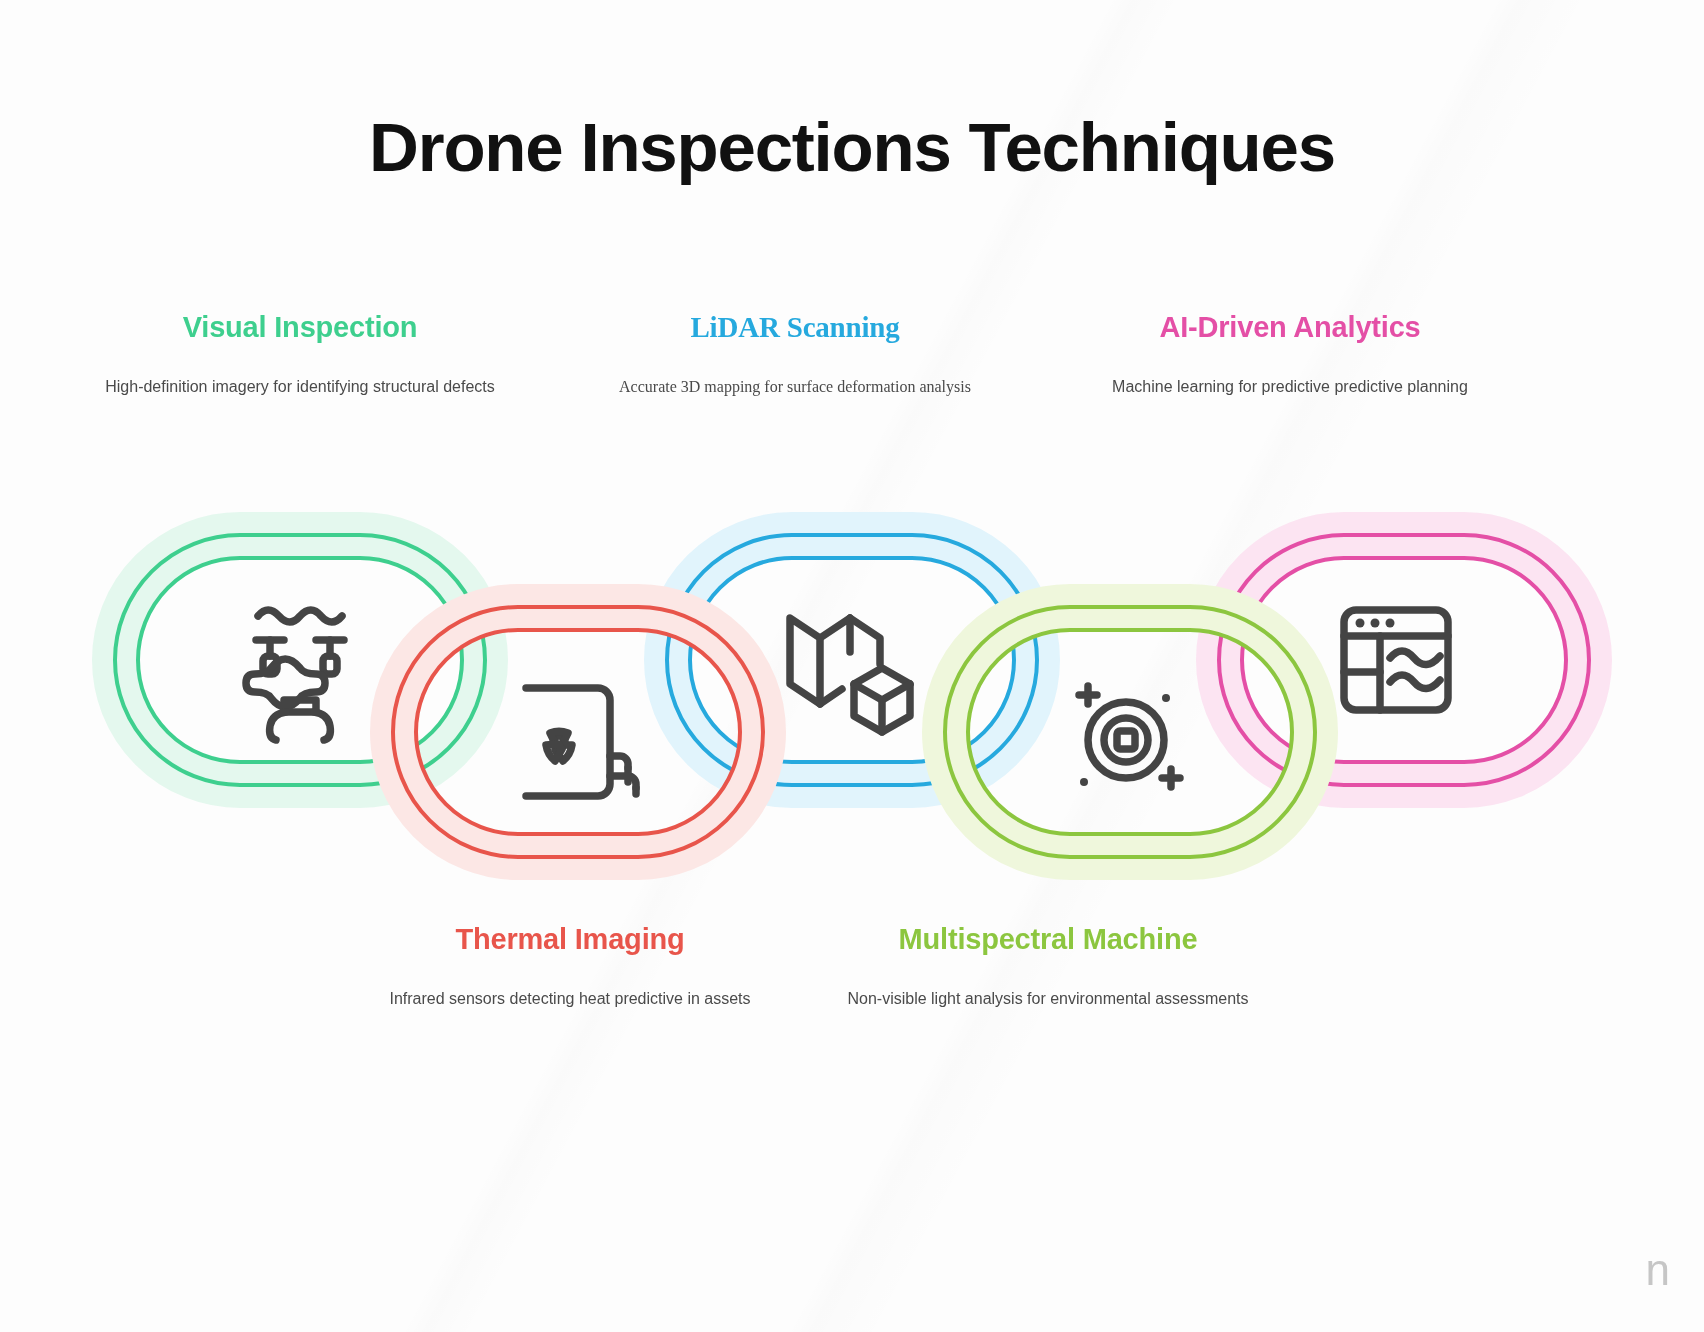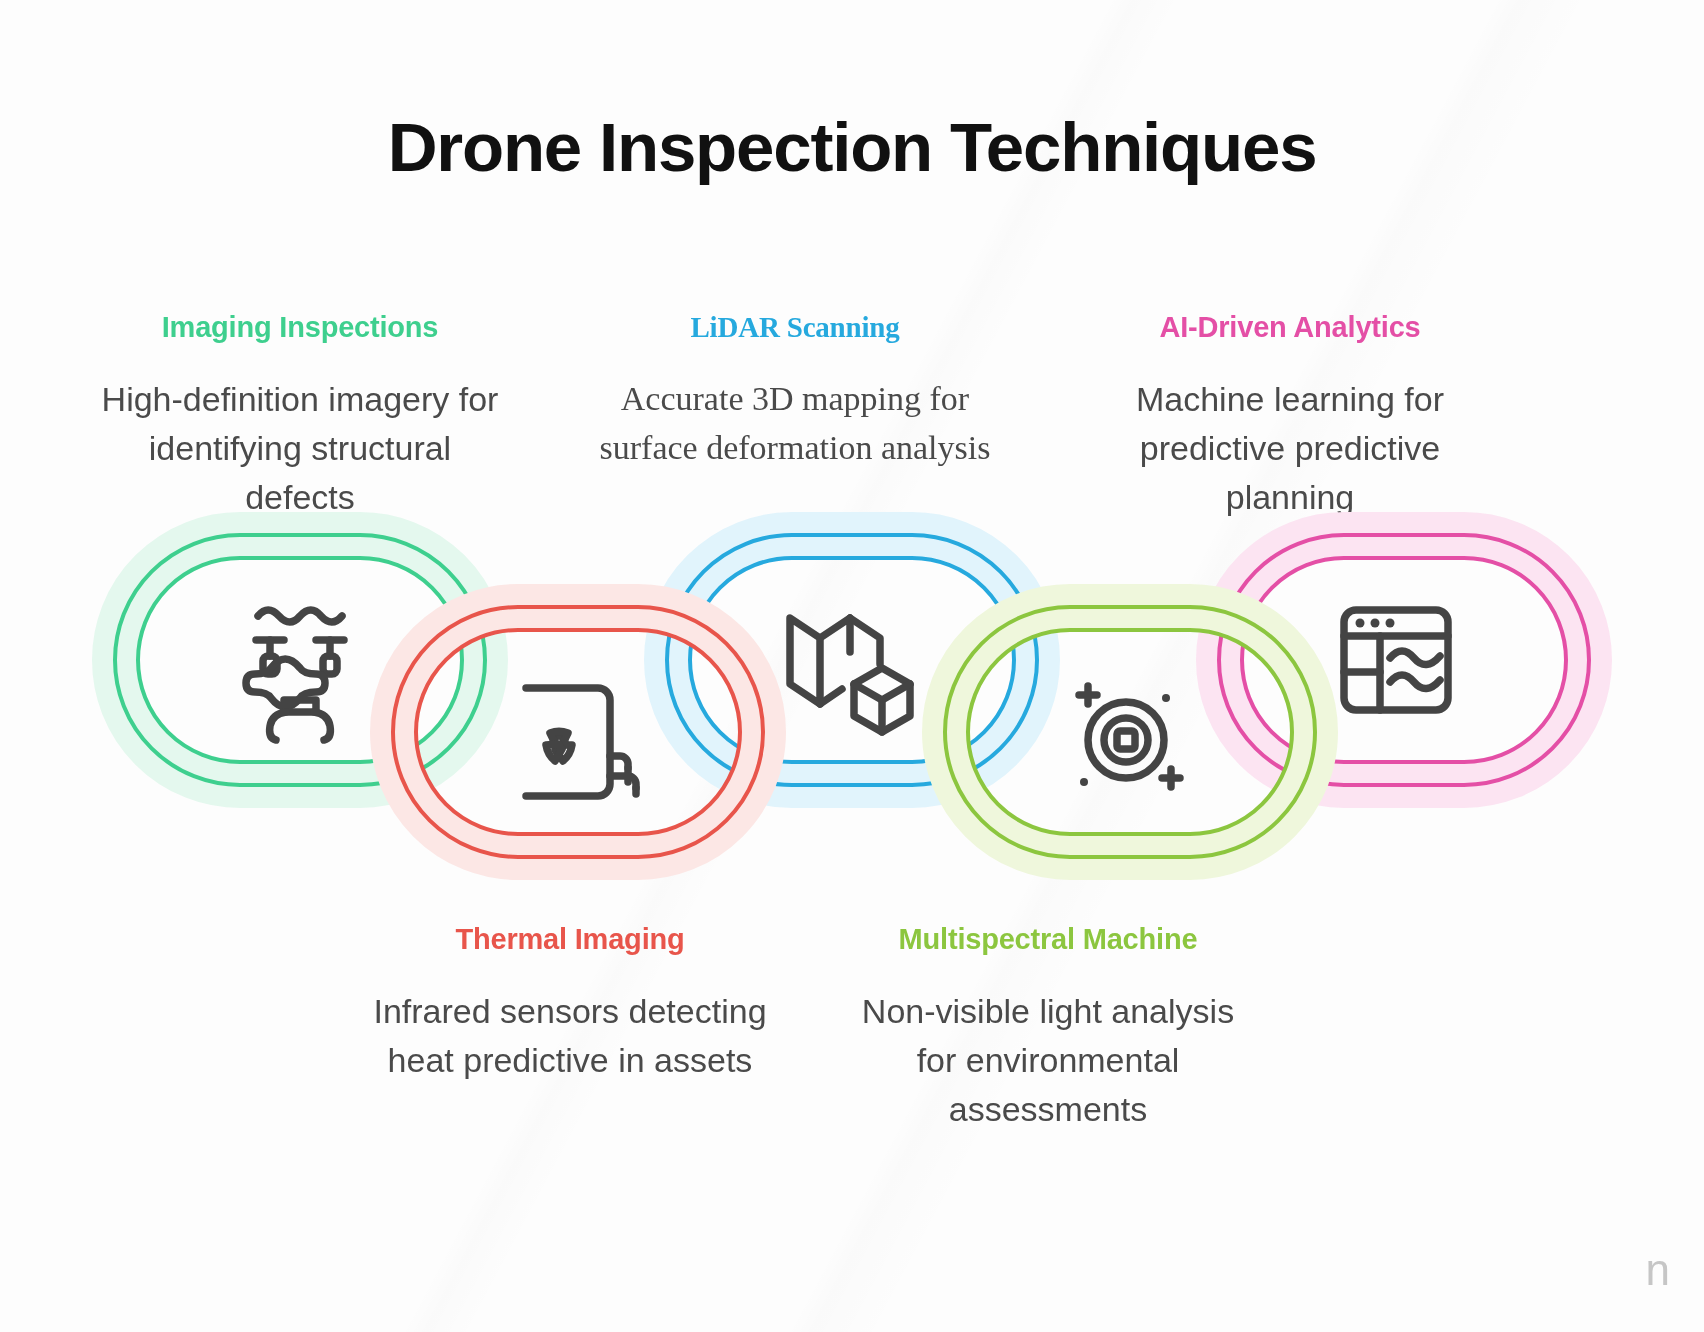--- a/index.html
+++ b/index.html
@@ -29,21 +29,21 @@
   }
 
   
   .block { position:absolute; text-align:center; }
   .block .heading {
     font-size:29px; font-weight:bold; letter-spacing:-0.2px;
     line-height:1.2; white-space:nowrap;
   }
   .block .desc {
     margin-top:30px;
-    font-size:34px; line-height:1.44; color:#4a4a4a;
+    font-size:16px; line-height:1.44; color:#4a4a4a;
     font-weight:normal;
   }
 
   .blk-visual      { left:90px;  top:310px;  width:420px; }
   .blk-lidar       { left:585px; top:310px;  width:420px;font-family:Liberation Serif, serif; }
   .blk-ai          { left:1080px;top:310px;  width:420px; }
   .blk-thermal     { left:360px; top:922px;  width:420px;text-align:center; }
   .blk-multi       { left:838px; top:922px;  width:420px; }
 
   
@@ -56,24 +56,24 @@
     font-family:"Liberation Sans", sans-serif;
     line-height:1;
   }
 </style>
 </head>
 <body>
 
 <div class="page">
   <div class="sheen"></div>
 
-  <h1 class="title">Drone Inspection Techniques</h1>
+  <h1 class="title">Drone Inspections Techniques</h1>
 
   <div class="block blk-visual">
-    <div class="heading" style="color:#3ECF8E">Imaging Inspections</div>
+    <div class="heading" style="color:#3ECF8E">Visual Inspection</div>
     <div class="desc">High-definition imagery for identifying structural defects</div>
   </div>
 
   <div class="block blk-lidar">
     <div class="heading" style="color:#26A9DE">LiDAR Scanning</div>
     <div class="desc">Accurate 3D mapping for surface deformation analysis</div>
   </div>
 
   <div class="block blk-ai">
     <div class="heading" style="color:#E44FA6">AI-Driven Analytics</div>

